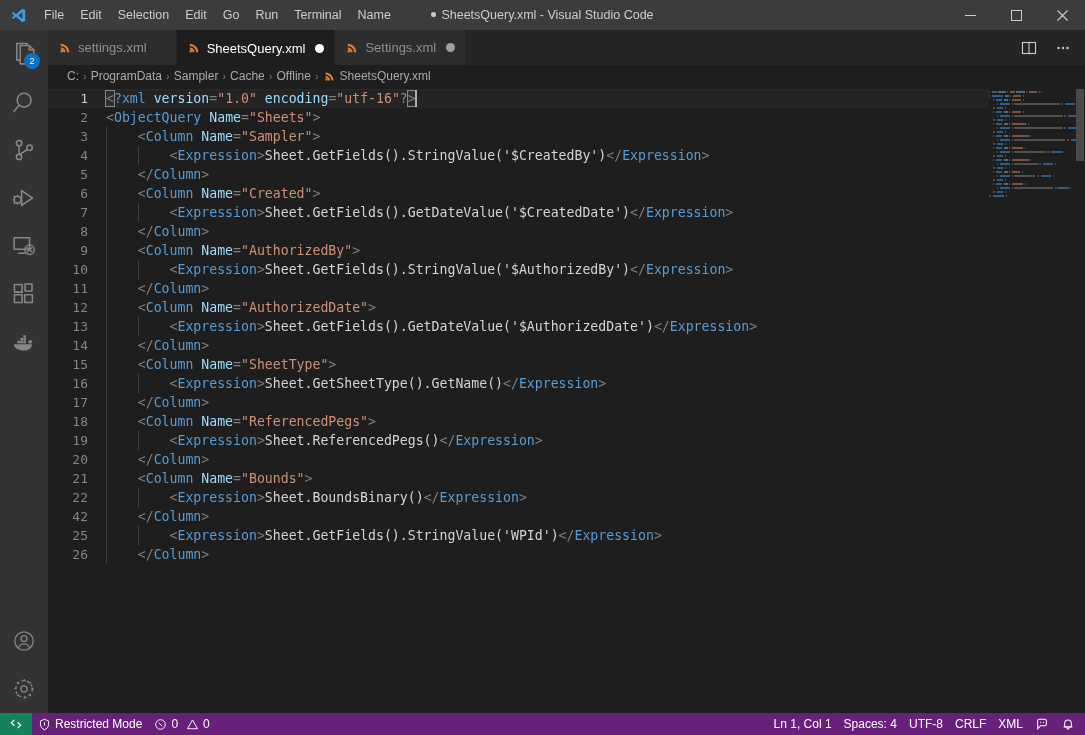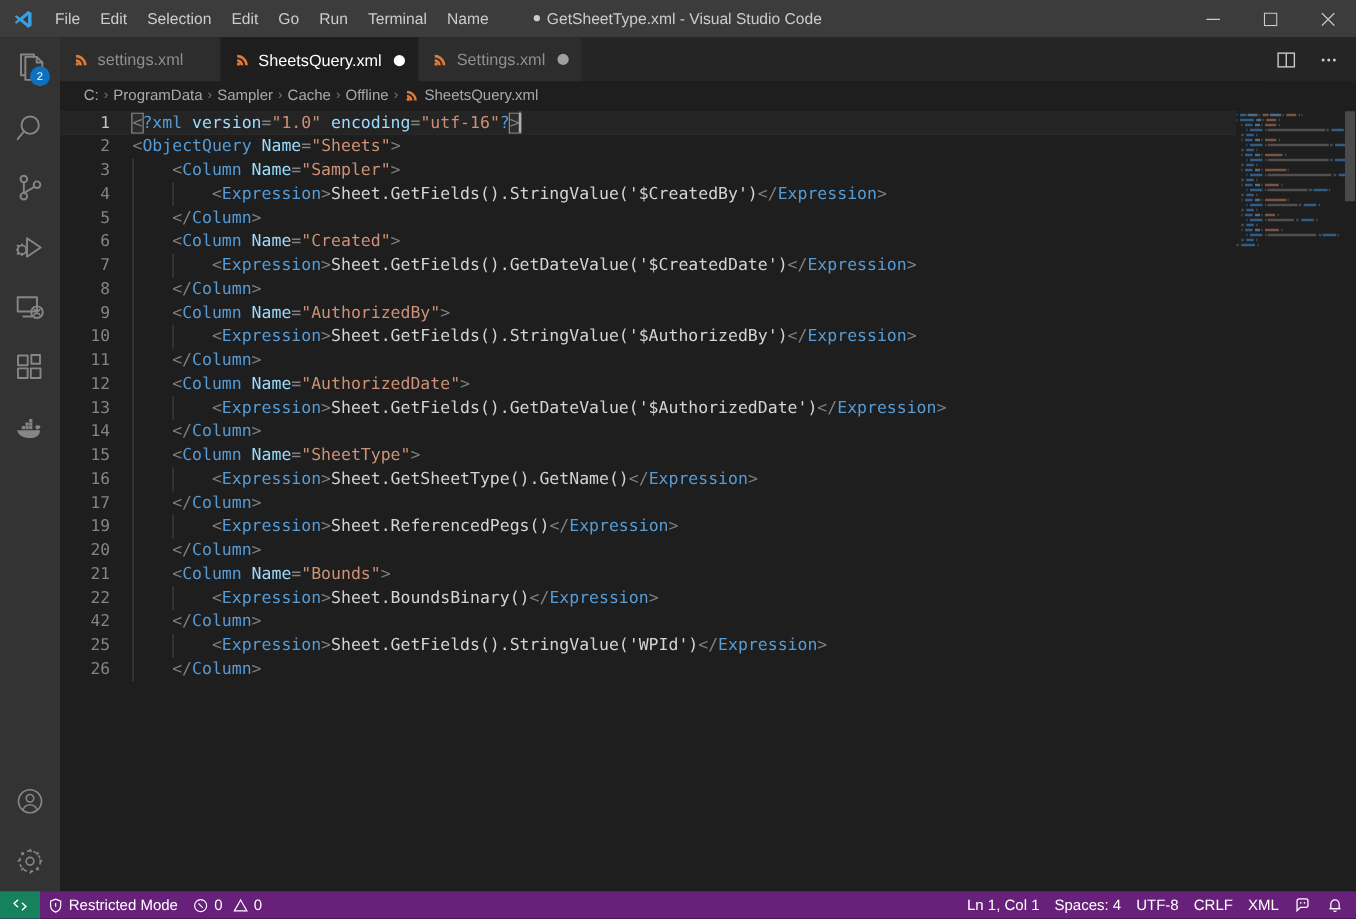--- a/index.html
+++ b/index.html
@@ -234,21 +234,21 @@
           <span>Run</span>
         </div>
         <div class="menu-item">
           <span>Terminal</span>
         </div>
         <div class="menu-item">
           <span>Name</span>
         </div>
       </div>
     <div class="win-title">
-      <span class="dirty-dot"></span><span>GetSheetType.xml - Visual Studio Code</span>
+      <span class="dirty-dot"></span><span>SheetsQuery.xml - Visual Studio Code</span>
     </div>
     <div class="win-ctrls">
       <div class="win-btn">
         <svg width="11" height="11" viewBox="0 0 11 11">
             <rect x="0" y="5" width="11" height="1" fill="#cccccc"></rect>
           </svg>
       </div>
       <div class="win-btn">
         <svg width="11" height="11" viewBox="0 0 11 11">
             <rect x="0.5" y="0.5" width="10" height="10" fill="none" stroke="#cccccc" stroke-width="1"></rect>
@@ -450,20 +450,21 @@
               <div class="cl"><div class="ln">8</div><div class="code-text"><span class="indent-guide" style="left: 0px;"></span><span class="t-punct">    &lt;/</span><span class="t-tag">Column</span><span class="t-punct">&gt;</span></div></div>
               <div class="cl"><div class="ln">9</div><div class="code-text"><span class="indent-guide" style="left: 0px;"></span><span class="t-punct">    &lt;</span><span class="t-tag">Column</span><span class="t-txt"> </span><span class="t-attr">Name</span><span class="t-punct">=</span><span class="t-str">"AuthorizedBy"</span><span class="t-punct">&gt;</span></div></div>
               <div class="cl"><div class="ln">10</div><div class="code-text"><span class="indent-guide" style="left: 0px;"></span><span class="indent-guide" style="left: 31.72px;"></span><span class="t-punct">        &lt;</span><span class="t-tag">Expression</span><span class="t-punct">&gt;</span><span class="t-txt">Sheet.GetFields().StringValue('$AuthorizedBy')</span><span class="t-punct">&lt;/</span><span class="t-tag">Expression</span><span class="t-punct">&gt;</span></div></div>
               <div class="cl"><div class="ln">11</div><div class="code-text"><span class="indent-guide" style="left: 0px;"></span><span class="t-punct">    &lt;/</span><span class="t-tag">Column</span><span class="t-punct">&gt;</span></div></div>
               <div class="cl"><div class="ln">12</div><div class="code-text"><span class="indent-guide" style="left: 0px;"></span><span class="t-punct">    &lt;</span><span class="t-tag">Column</span><span class="t-txt"> </span><span class="t-attr">Name</span><span class="t-punct">=</span><span class="t-str">"AuthorizedDate"</span><span class="t-punct">&gt;</span></div></div>
               <div class="cl"><div class="ln">13</div><div class="code-text"><span class="indent-guide" style="left: 0px;"></span><span class="indent-guide" style="left: 31.72px;"></span><span class="t-punct">        &lt;</span><span class="t-tag">Expression</span><span class="t-punct">&gt;</span><span class="t-txt">Sheet.GetFields().GetDateValue('$AuthorizedDate')</span><span class="t-punct">&lt;/</span><span class="t-tag">Expression</span><span class="t-punct">&gt;</span></div></div>
               <div class="cl"><div class="ln">14</div><div class="code-text"><span class="indent-guide" style="left: 0px;"></span><span class="t-punct">    &lt;/</span><span class="t-tag">Column</span><span class="t-punct">&gt;</span></div></div>
               <div class="cl"><div class="ln">15</div><div class="code-text"><span class="indent-guide" style="left: 0px;"></span><span class="t-punct">    &lt;</span><span class="t-tag">Column</span><span class="t-txt"> </span><span class="t-attr">Name</span><span class="t-punct">=</span><span class="t-str">"SheetType"</span><span class="t-punct">&gt;</span></div></div>
               <div class="cl"><div class="ln">16</div><div class="code-text"><span class="indent-guide" style="left: 0px;"></span><span class="indent-guide" style="left: 31.72px;"></span><span class="t-punct">        &lt;</span><span class="t-tag">Expression</span><span class="t-punct">&gt;</span><span class="t-txt">Sheet.GetSheetType().GetName()</span><span class="t-punct">&lt;/</span><span class="t-tag">Expression</span><span class="t-punct">&gt;</span></div></div>
               <div class="cl"><div class="ln">17</div><div class="code-text"><span class="indent-guide" style="left: 0px;"></span><span class="t-punct">    &lt;/</span><span class="t-tag">Column</span><span class="t-punct">&gt;</span></div></div>
+              <div class="cl"><div class="ln">18</div><div class="code-text"><span class="indent-guide" style="left: 0px;"></span><span class="t-punct">    &lt;</span><span class="t-tag">Column</span><span class="t-txt"> </span><span class="t-attr">Name</span><span class="t-punct">=</span><span class="t-str">"ReferencedPegs"</span><span class="t-punct">&gt;</span></div></div>
               <div class="cl"><div class="ln">19</div><div class="code-text"><span class="indent-guide" style="left: 0px;"></span><span class="indent-guide" style="left: 31.72px;"></span><span class="t-punct">        &lt;</span><span class="t-tag">Expression</span><span class="t-punct">&gt;</span><span class="t-txt">Sheet.ReferencedPegs()</span><span class="t-punct">&lt;/</span><span class="t-tag">Expression</span><span class="t-punct">&gt;</span></div></div>
               <div class="cl"><div class="ln">20</div><div class="code-text"><span class="indent-guide" style="left: 0px;"></span><span class="t-punct">    &lt;/</span><span class="t-tag">Column</span><span class="t-punct">&gt;</span></div></div>
               <div class="cl"><div class="ln">21</div><div class="code-text"><span class="indent-guide" style="left: 0px;"></span><span class="t-punct">    &lt;</span><span class="t-tag">Column</span><span class="t-txt"> </span><span class="t-attr">Name</span><span class="t-punct">=</span><span class="t-str">"Bounds"</span><span class="t-punct">&gt;</span></div></div>
               <div class="cl"><div class="ln">22</div><div class="code-text"><span class="indent-guide" style="left: 0px;"></span><span class="indent-guide" style="left: 31.72px;"></span><span class="t-punct">        &lt;</span><span class="t-tag">Expression</span><span class="t-punct">&gt;</span><span class="t-txt">Sheet.BoundsBinary()</span><span class="t-punct">&lt;/</span><span class="t-tag">Expression</span><span class="t-punct">&gt;</span></div></div>
               <div class="cl"><div class="ln">42</div><div class="code-text"><span class="indent-guide" style="left: 0px;"></span><span class="t-punct">    &lt;/</span><span class="t-tag">Column</span><span class="t-punct">&gt;</span></div></div>
               <div class="cl"><div class="ln">25</div><div class="code-text"><span class="indent-guide" style="left: 0px;"></span><span class="indent-guide" style="left: 31.72px;"></span><span class="t-punct">        &lt;</span><span class="t-tag">Expression</span><span class="t-punct">&gt;</span><span class="t-txt">Sheet.GetFields().StringValue('WPId')</span><span class="t-punct">&lt;/</span><span class="t-tag">Expression</span><span class="t-punct">&gt;</span></div></div>
               <div class="cl"><div class="ln">26</div><div class="code-text"><span class="indent-guide" style="left: 0px;"></span><span class="t-punct">    &lt;/</span><span class="t-tag">Column</span><span class="t-punct">&gt;</span></div></div>
             </div>
         </div>
         <div class="minimap" id="minimap">

